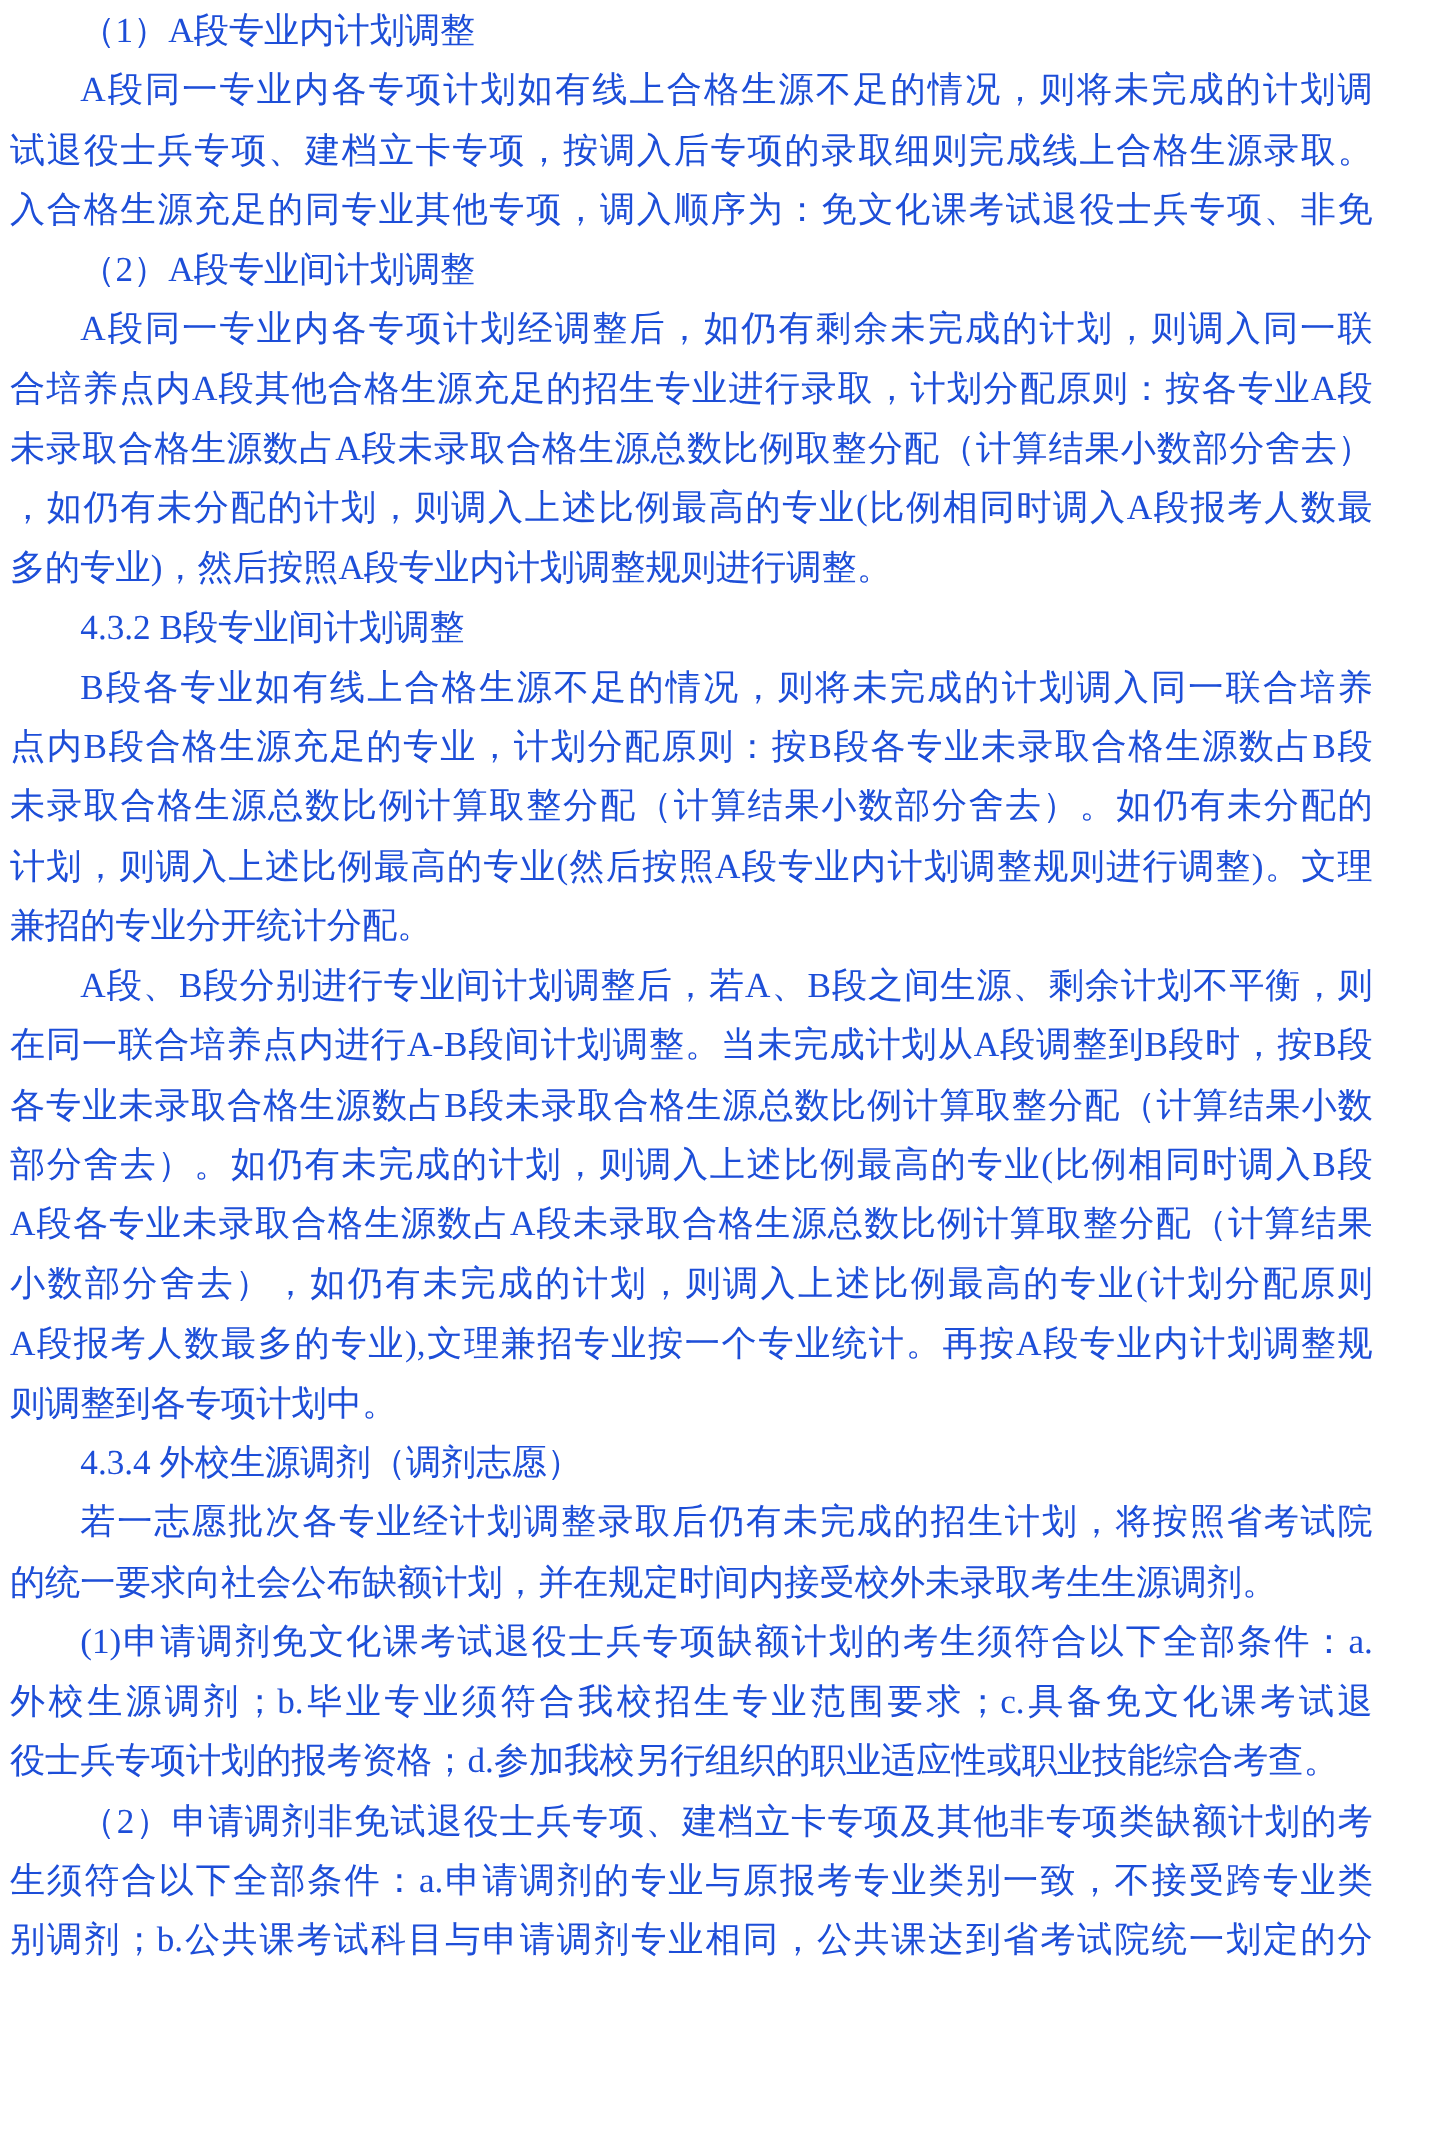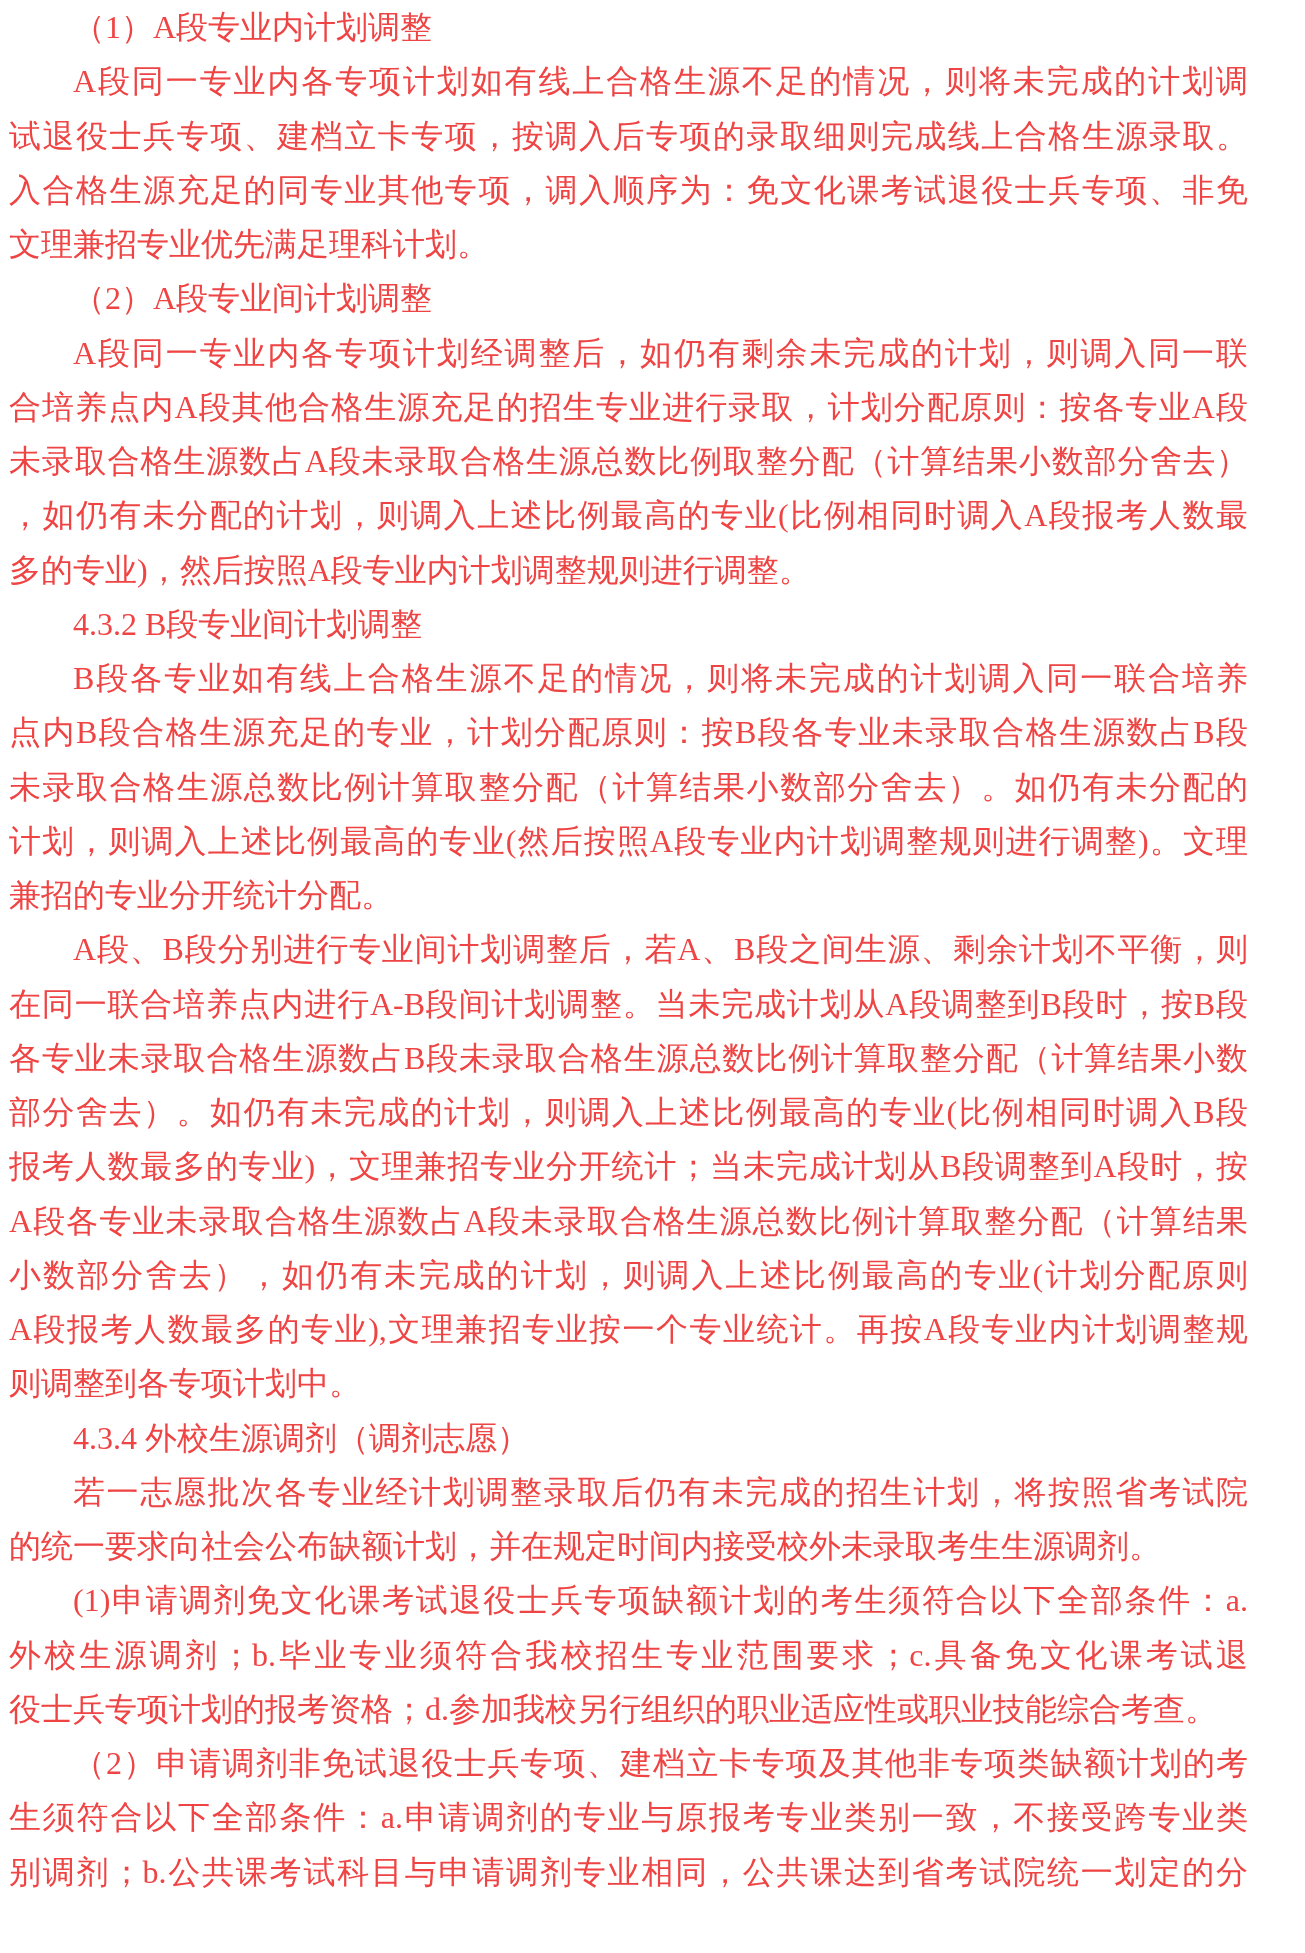--- a/index.html
+++ b/index.html
@@ -7,21 +7,21 @@
     padding: 0;
     background: #ffffff;
   }
   .page {
     position: relative;
     width: 1305px;
     height: 1953px;
     background: #ffffff;
     overflow: hidden;
     font-family: "Liberation Serif", "DejaVu Serif", serif;
-    color: #ef4444;
+    color: #1d4ed8;
   }
   .doc {
     padding: 0 57px 0 9px; 
   }
   .line {
     font-size: 32px;
     height: 54.25px;       
     line-height: 54.25px;
     overflow: hidden;
     white-space: pre-wrap;
@@ -37,38 +37,36 @@
 </style>
 </head>
 <body>
 
 <div class="page">
   <div class="doc">
       <div class="line indent">（1）A段专业内计划调整</div>
       <div class="line indent justify">A段同一专业内各专项计划如有线上合格生源不足的情况，则将未完成的计划调</div>
       <div class="line justify">试退役士兵专项、建档立卡专项，按调入后专项的录取细则完成线上合格生源录取。</div>
       <div class="line justify">入合格生源充足的同专业其他专项，调入顺序为：免文化课考试退役士兵专项、非免</div>
-      <div class="line">文理兼招专业优先满足理科计划。</div>
       <div class="line indent">（2）A段专业间计划调整</div>
       <div class="line indent justify">A段同一专业内各专项计划经调整后，如仍有剩余未完成的计划，则调入同一联</div>
       <div class="line justify">合培养点内A段其他合格生源充足的招生专业进行录取，计划分配原则：按各专业A段</div>
       <div class="line justify">未录取合格生源数占A段未录取合格生源总数比例取整分配（计算结果小数部分舍去）</div>
       <div class="line justify">，如仍有未分配的计划，则调入上述比例最高的专业(比例相同时调入A段报考人数最</div>
       <div class="line">多的专业)，然后按照A段专业内计划调整规则进行调整。</div>
       <div class="line indent">4.3.2 B段专业间计划调整</div>
       <div class="line indent justify">B段各专业如有线上合格生源不足的情况，则将未完成的计划调入同一联合培养</div>
       <div class="line justify">点内B段合格生源充足的专业，计划分配原则：按B段各专业未录取合格生源数占B段</div>
       <div class="line justify">未录取合格生源总数比例计算取整分配（计算结果小数部分舍去）。如仍有未分配的</div>
       <div class="line justify">计划，则调入上述比例最高的专业(然后按照A段专业内计划调整规则进行调整)。文理</div>
       <div class="line">兼招的专业分开统计分配。</div>
       <div class="line indent justify">A段、B段分别进行专业间计划调整后，若A、B段之间生源、剩余计划不平衡，则</div>
       <div class="line justify">在同一联合培养点内进行A-B段间计划调整。当未完成计划从A段调整到B段时，按B段</div>
       <div class="line justify">各专业未录取合格生源数占B段未录取合格生源总数比例计算取整分配（计算结果小数</div>
       <div class="line justify">部分舍去）。如仍有未完成的计划，则调入上述比例最高的专业(比例相同时调入B段</div>
-      <div class="line justify">报考人数最多的专业)，文理兼招专业分开统计；当未完成计划从B段调整到A段时，按</div>
       <div class="line justify">A段各专业未录取合格生源数占A段未录取合格生源总数比例计算取整分配（计算结果</div>
       <div class="line justify">小数部分舍去），如仍有未完成的计划，则调入上述比例最高的专业(计划分配原则</div>
       <div class="line justify">A段报考人数最多的专业),文理兼招专业按一个专业统计。再按A段专业内计划调整规</div>
       <div class="line">则调整到各专项计划中。</div>
       <div class="line indent">4.3.4 外校生源调剂（调剂志愿）</div>
       <div class="line indent justify">若一志愿批次各专业经计划调整录取后仍有未完成的招生计划，将按照省考试院</div>
       <div class="line">的统一要求向社会公布缺额计划，并在规定时间内接受校外未录取考生生源调剂。</div>
       <div class="line indent justify">(1)申请调剂免文化课考试退役士兵专项缺额计划的考生须符合以下全部条件：a.</div>
       <div class="line justify">外校生源调剂；b.毕业专业须符合我校招生专业范围要求；c.具备免文化课考试退</div>
       <div class="line">役士兵专项计划的报考资格；d.参加我校另行组织的职业适应性或职业技能综合考查。</div>

